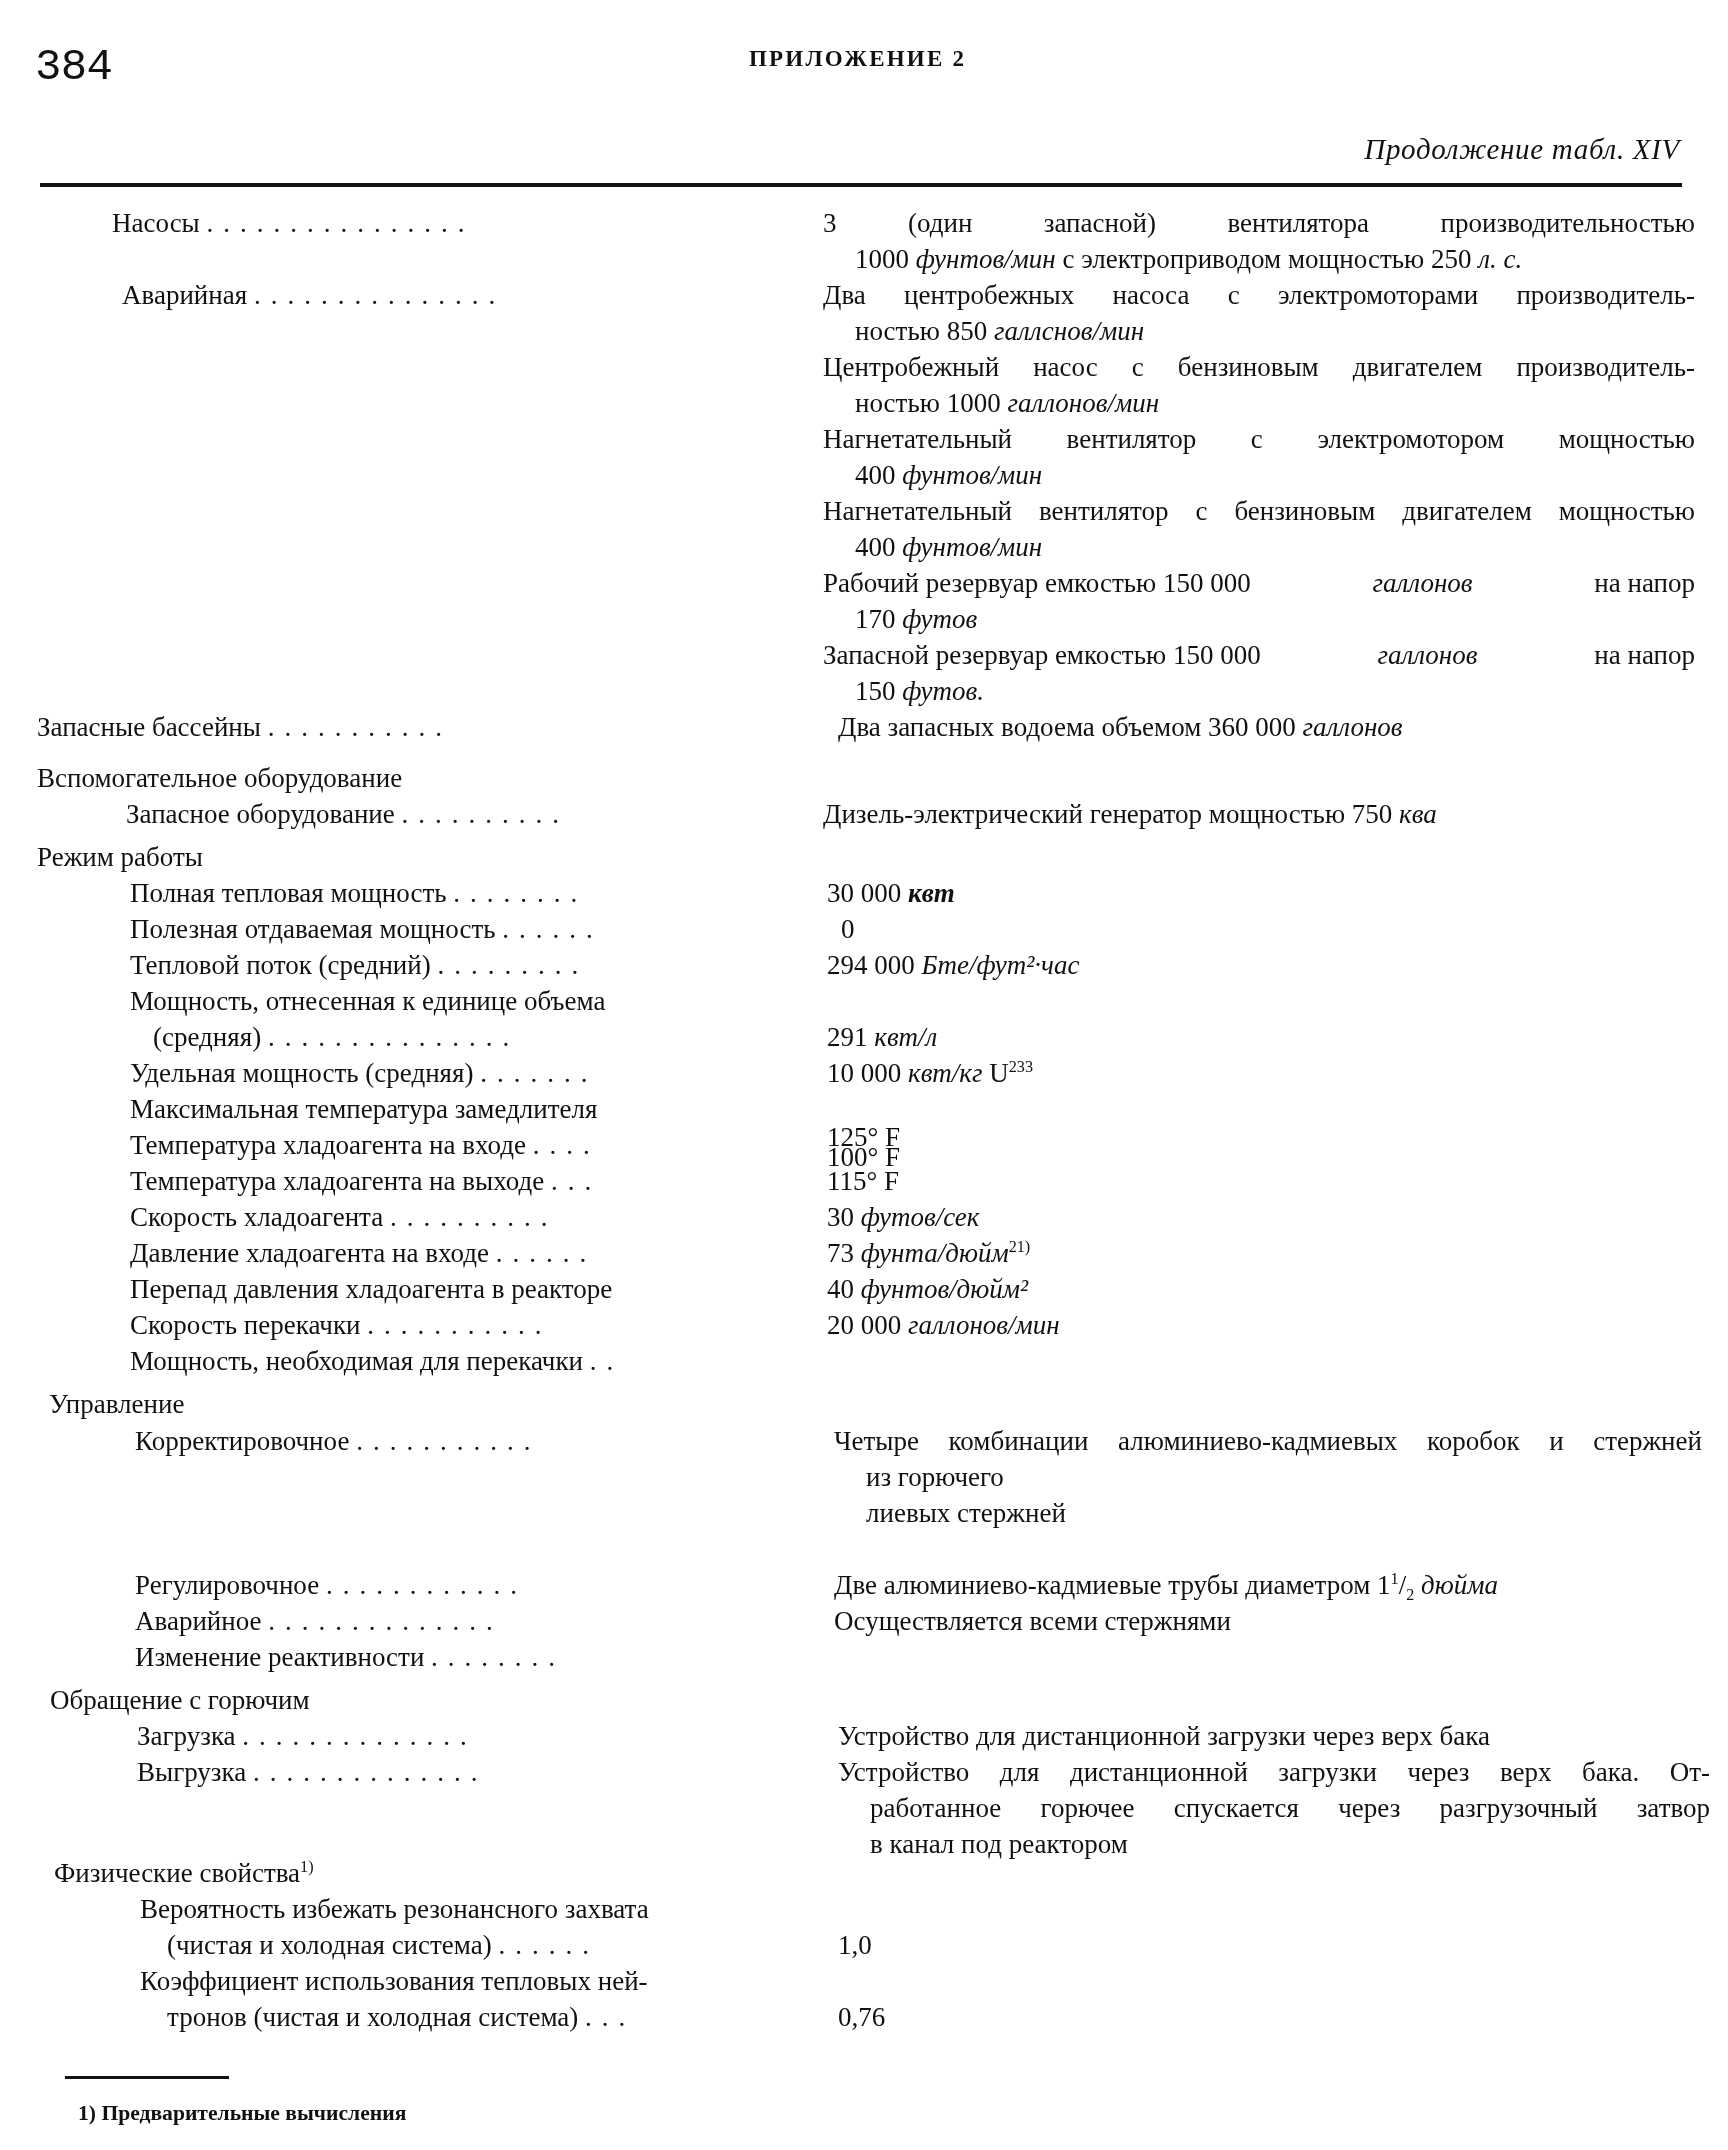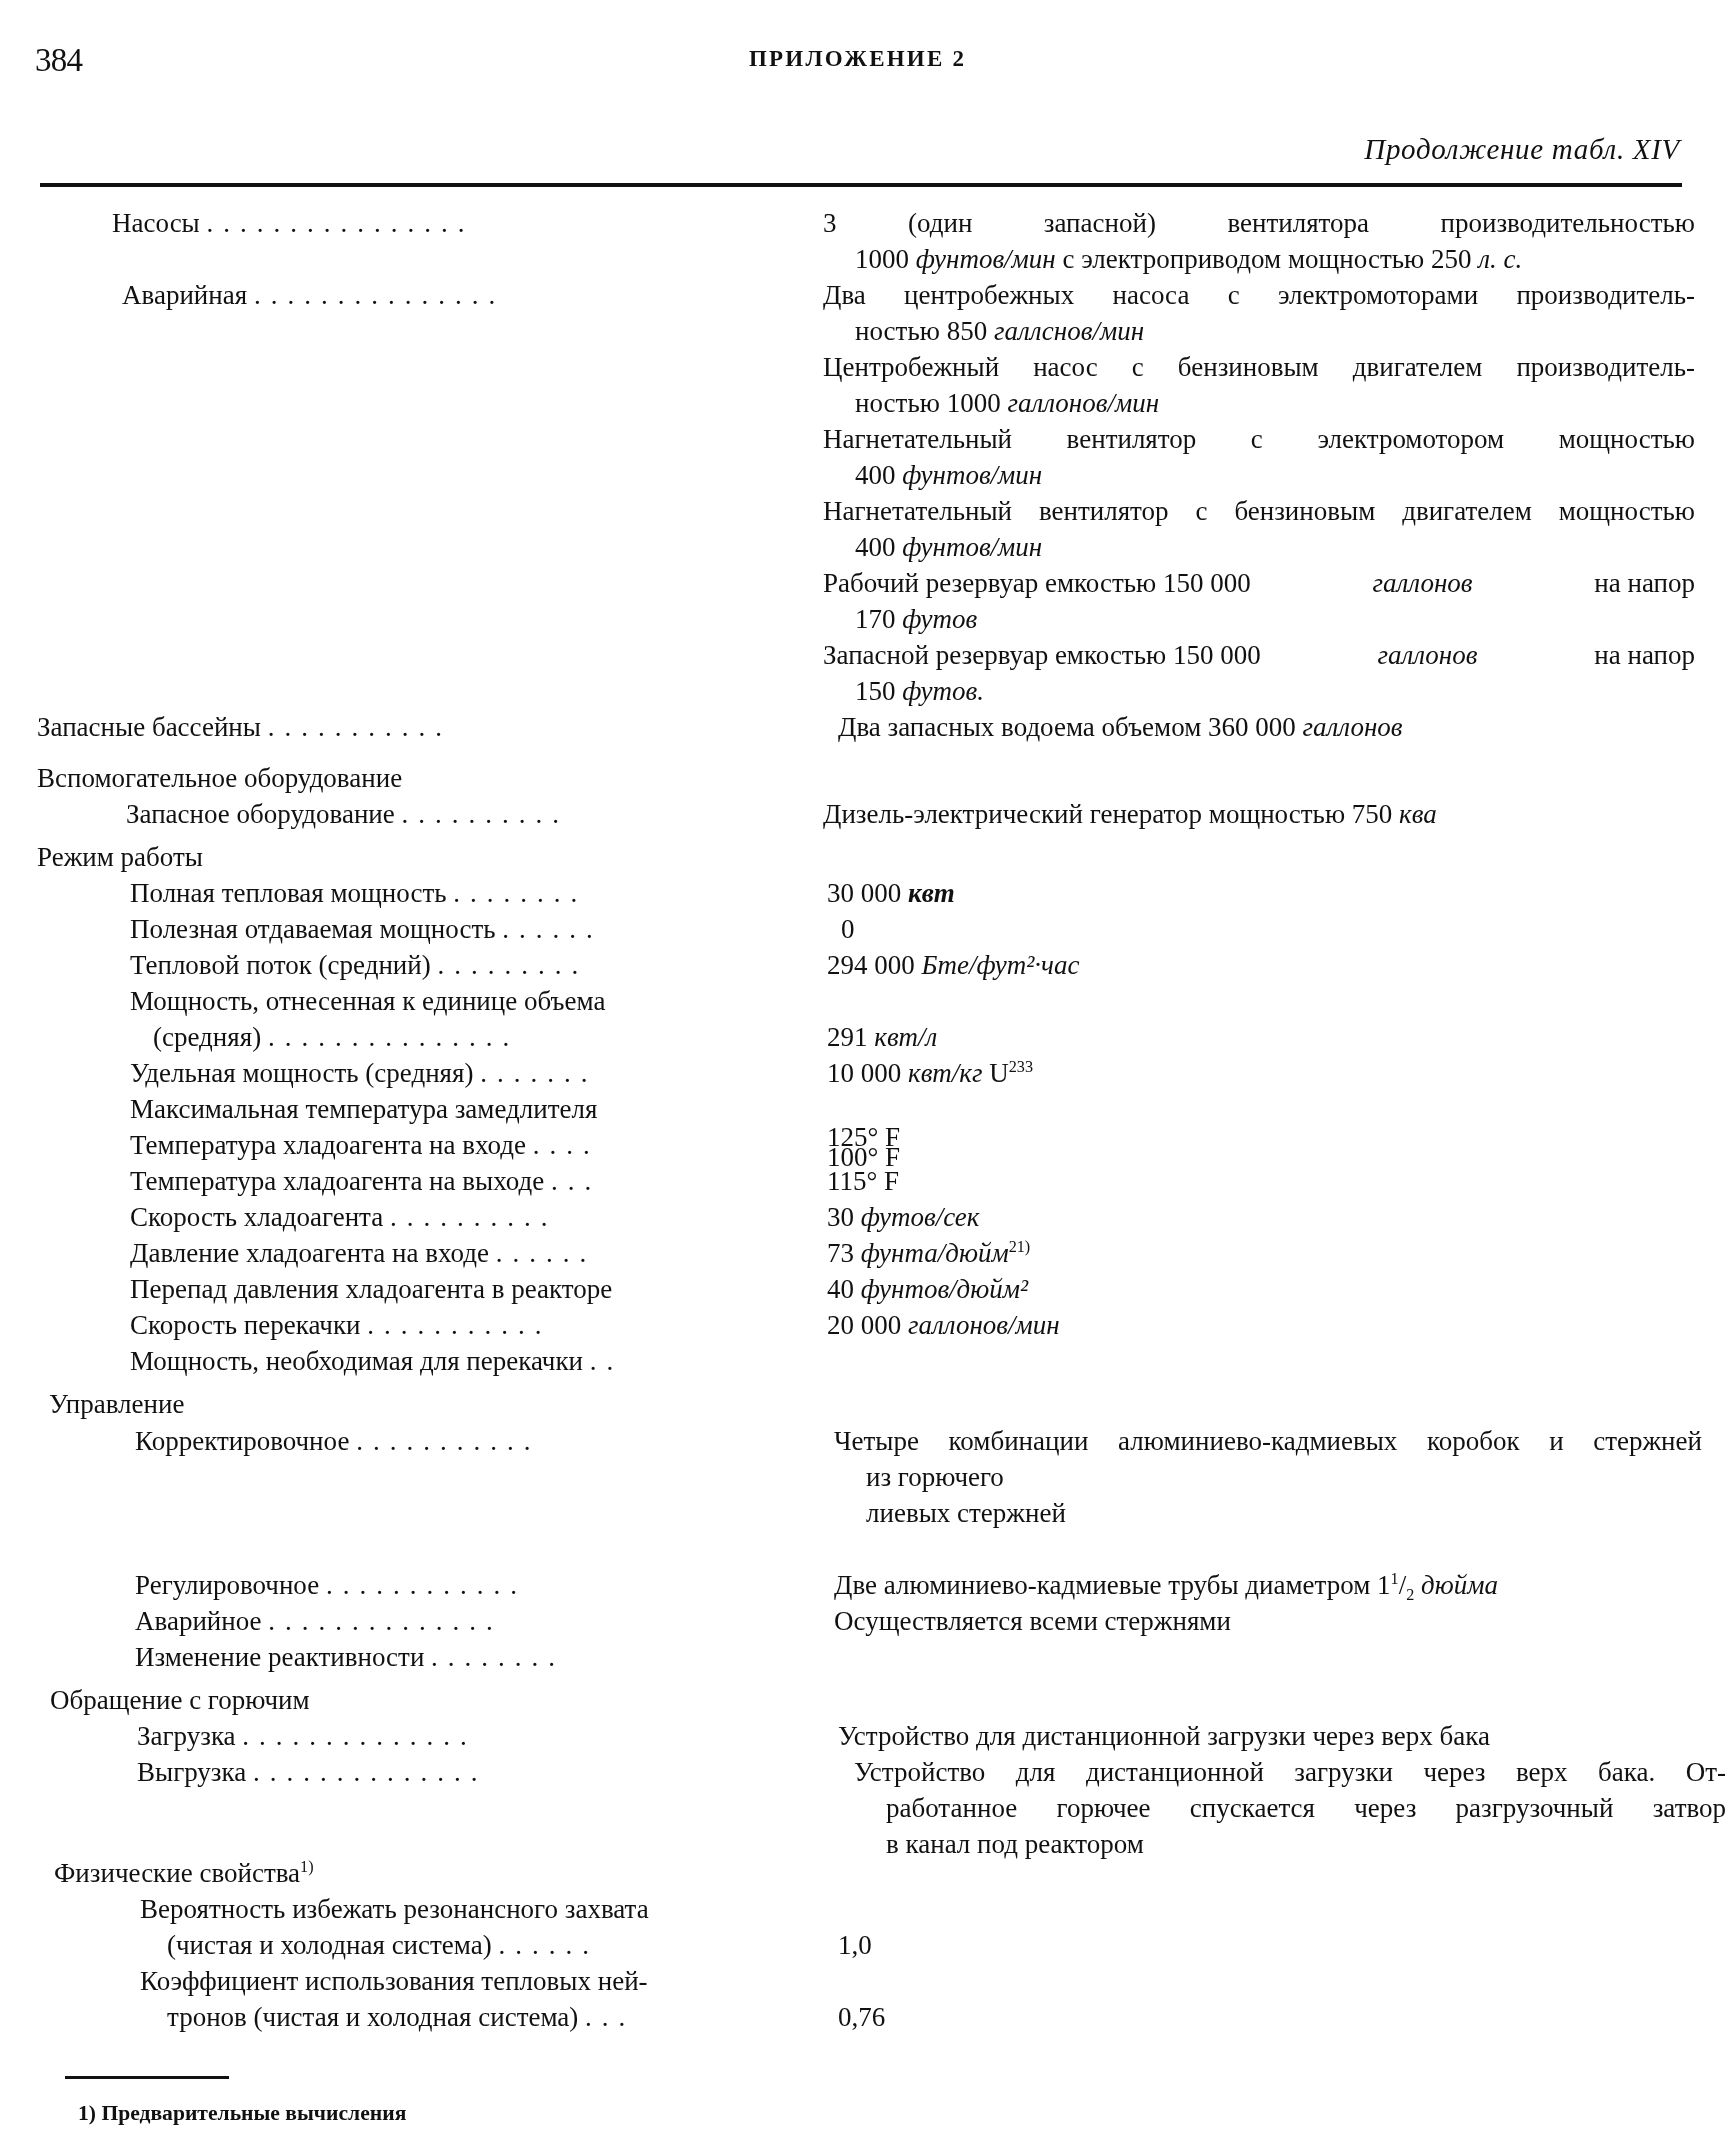--- a/index.html
+++ b/index.html
@@ -3,21 +3,21 @@
 <meta charset="utf-8">
 <style>
   html, body { margin: 0; padding: 0; background: #ffffff; }
   body {
     width: 1729px; height: 2151px; position: relative; overflow: hidden;
     font-family: "Liberation Serif", "DejaVu Serif", serif;
     color: #111111;
   }
   .page-number {
     position: absolute; left: 35px; top: 42px;
-    font-size: 33px; letter-spacing: -0.7px;
+    font-size: 44px; letter-spacing: -0.7px; font-family: Liberation Mono, monospace;
   }
   .running-head {
     position: absolute; left: 749px; top: 46px;
     font-size: 23px; font-weight: bold; letter-spacing: 2.2px;
   }
   .continuation {
     position: absolute; right: 49px; top: 133px;
     font-size: 29px; font-style: italic; letter-spacing: 0.7px;
   }
   .top-rule {
@@ -168,21 +168,21 @@
     <div class="val" style="top:1567px; left:834px;">
       <span class="line"><span>Две алюминиево-кадмиевые трубы диаметром 1</span><sup>1</sup>/<sub style="font-size:60%;">2</sub> <i>дюйма</i></span>
     </div>
     <div class="val" style="top:1603px; left:834px;">
       <span class="line">Осуществляется всеми стержнями</span>
     </div>
 
     <div class="val" style="top:1718px; left:838px; width:872px;">
       <span class="line">Устройство для дистанционной загрузки через верх бака</span>
     </div>
-    <div class="val" style="top:1754px; left:838px; width:872px;margin-left:16px;">
+    <div class="val" style="top:1754px; left:838px; width:872px;">
       <span class="line justify">Устройство для дистанционной загрузки через верх бака. От-</span>
       <span class="line cont justify">работанное горючее спускается через разгрузочный затвор</span>
       <span class="line cont">в канал под реактором</span>
     </div>
 
     <div class="val" style="top:1927px; left:838px;">
       <span class="line">1,0</span>
     </div>
     <div class="val" style="top:1999px; left:838px;">
       <span class="line">0,76</span>

